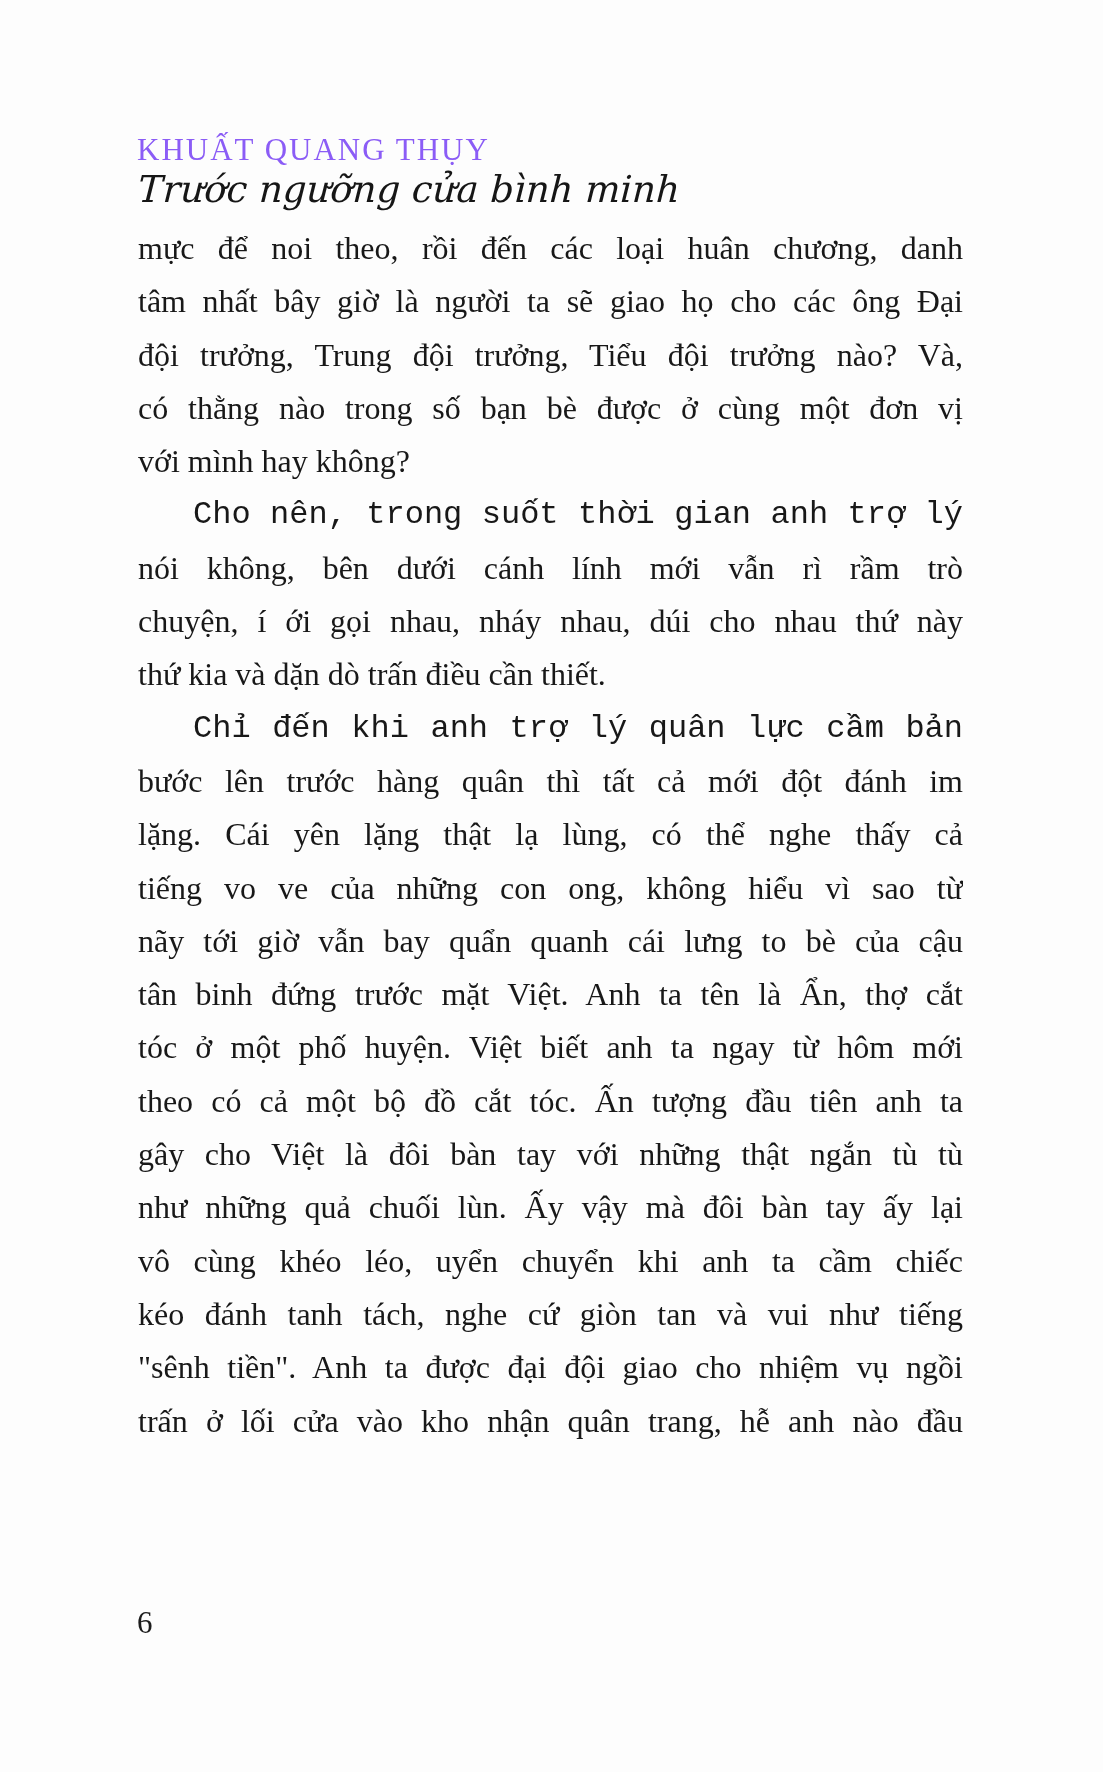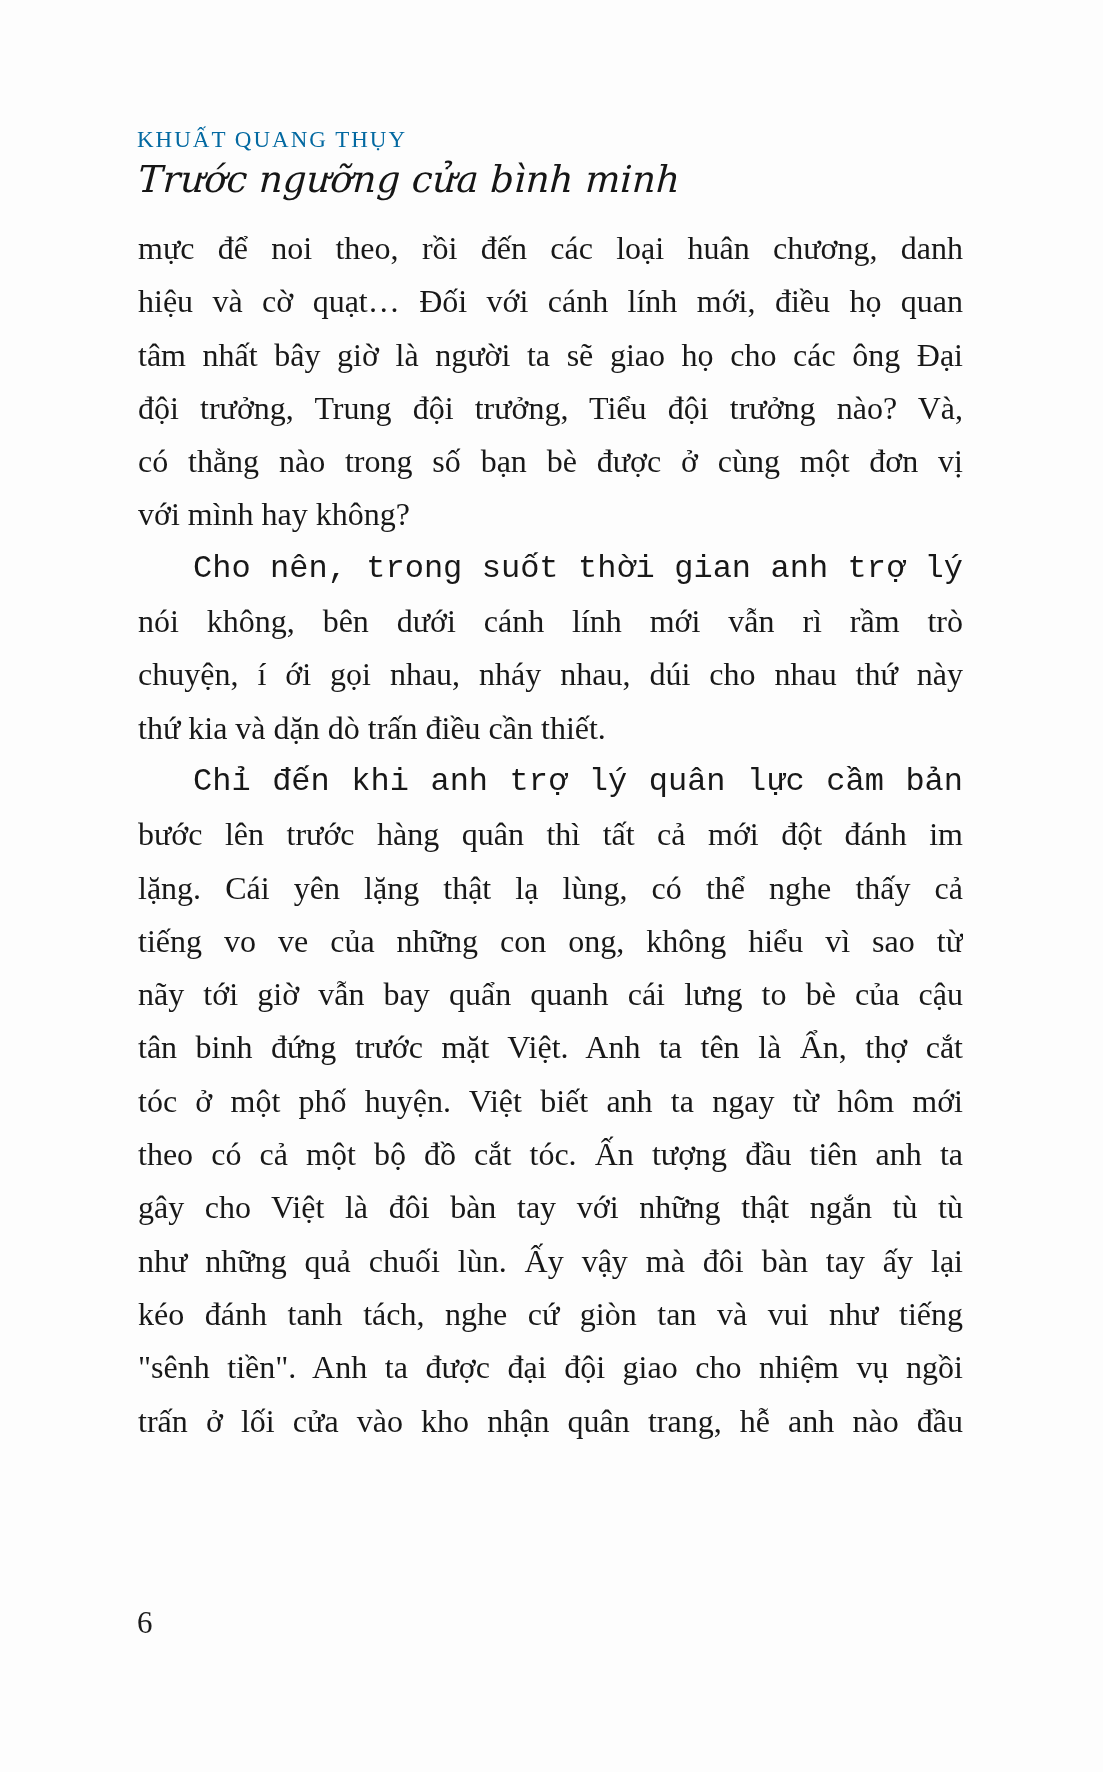--- a/index.html
+++ b/index.html
@@ -15,25 +15,26 @@
     color: #1a1a1a;
     font-family: "Liberation Serif", serif;
     overflow: hidden;
   }
   .header {
     position: absolute;
     left: 137px;
     top: 122px;
   }
   .author {
-    font-size: 23px;
+    font-size: 31px;
     line-height: 36px;
     letter-spacing: 2px;
-    color: #0369a1;
+    color: #8b5cf6;
     font-family: "Liberation Serif", serif;
+    margin-top: 10px;
   }
   .title {
     font-size: 37px;
     line-height: 44px;
     font-style: italic;
     color: #161616;
     font-family: "DejaVu Serif", "Liberation Serif", serif;
     transform: skewX(-3deg);
     transform-origin: left bottom;
   }
@@ -73,21 +74,20 @@
 
 <div class="page">
   <div class="header">
     <div class="author">KHUẤT QUANG THỤY</div>
     <div class="title">Trước ngưỡng cửa bình minh</div>
   </div>
 
   <div class="bodytext" id="body-text">
       <div class="paragraph">
         <div class="line fill">mực để noi theo, rồi đến các loại huân chương, danh</div>
-        <div class="line fill">hiệu và cờ quạt… Đối với cánh lính mới, điều họ quan</div>
         <div class="line fill">tâm nhất bây giờ là người ta sẽ giao họ cho các ông Đại</div>
         <div class="line fill">đội trưởng, Trung đội trưởng, Tiểu đội trưởng nào? Và,</div>
         <div class="line fill">có thằng nào trong số bạn bè được ở cùng một đơn vị</div>
         <div class="line">với mình hay không?</div>
       </div>
       <div class="paragraph indent">
         <div class="line fill">Cho nên, trong suốt thời gian anh trợ lý tuyên huấn</div>
         <div class="line fill">nói không, bên dưới cánh lính mới vẫn rì rầm trò</div>
         <div class="line fill">chuyện, í ới gọi nhau, nháy nhau, dúi cho nhau thứ này</div>
         <div class="line">thứ kia và dặn dò trấn điều cần thiết.</div>
@@ -96,20 +96,21 @@
         <div class="line fill">Chỉ đến khi anh trợ lý quân lực cầm bản danh sách</div>
         <div class="line fill">bước lên trước hàng quân thì tất cả mới đột đánh im</div>
         <div class="line fill">lặng. Cái yên lặng thật lạ lùng, có thể nghe thấy cả</div>
         <div class="line fill">tiếng vo ve của những con ong, không hiểu vì sao từ</div>
         <div class="line fill">nãy tới giờ vẫn bay quẩn quanh cái lưng to bè của cậu</div>
         <div class="line fill">tân binh đứng trước mặt Việt. Anh ta tên là Ẩn, thợ cắt</div>
         <div class="line fill">tóc ở một phố huyện. Việt biết anh ta ngay từ hôm mới</div>
         <div class="line fill">theo có cả một bộ đồ cắt tóc. Ấn tượng đầu tiên anh ta</div>
         <div class="line fill">gây cho Việt là đôi bàn tay với những thật ngắn tù tù</div>
         <div class="line fill">như những quả chuối lùn. Ấy vậy mà đôi bàn tay ấy lại</div>
+        <div class="line fill">vô cùng khéo léo, uyển chuyển khi anh ta cầm chiếc</div>
         <div class="line fill">kéo đánh tanh tách, nghe cứ giòn tan và vui như tiếng</div>
         <div class="line fill">"sênh tiền". Anh ta được đại đội giao cho nhiệm vụ ngồi</div>
         <div class="line fill">trấn ở lối cửa vào kho nhận quân trang, hễ anh nào đầu</div>
       </div>
     </div>
 
   <div class="page-number">6</div>
 </div>
 
 </body></html>

